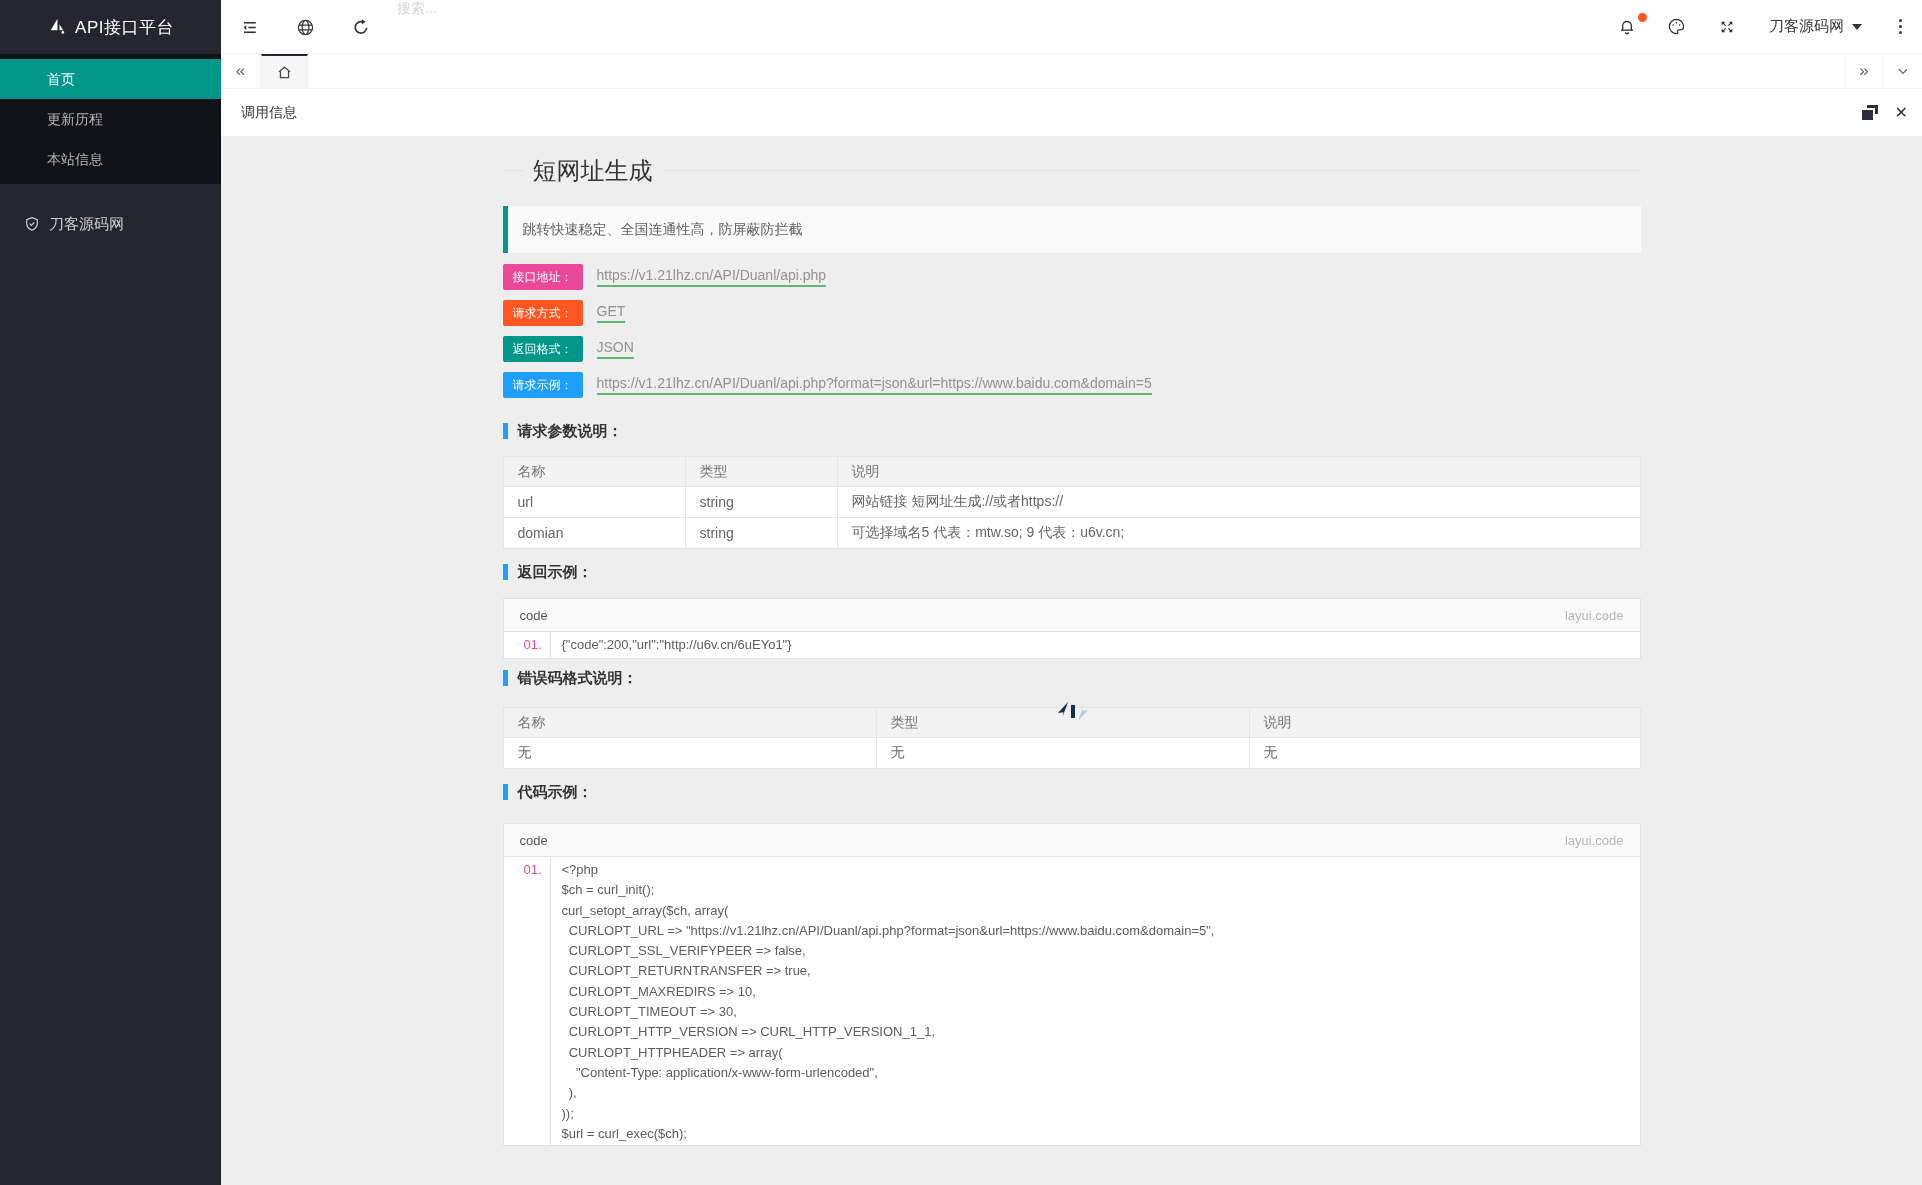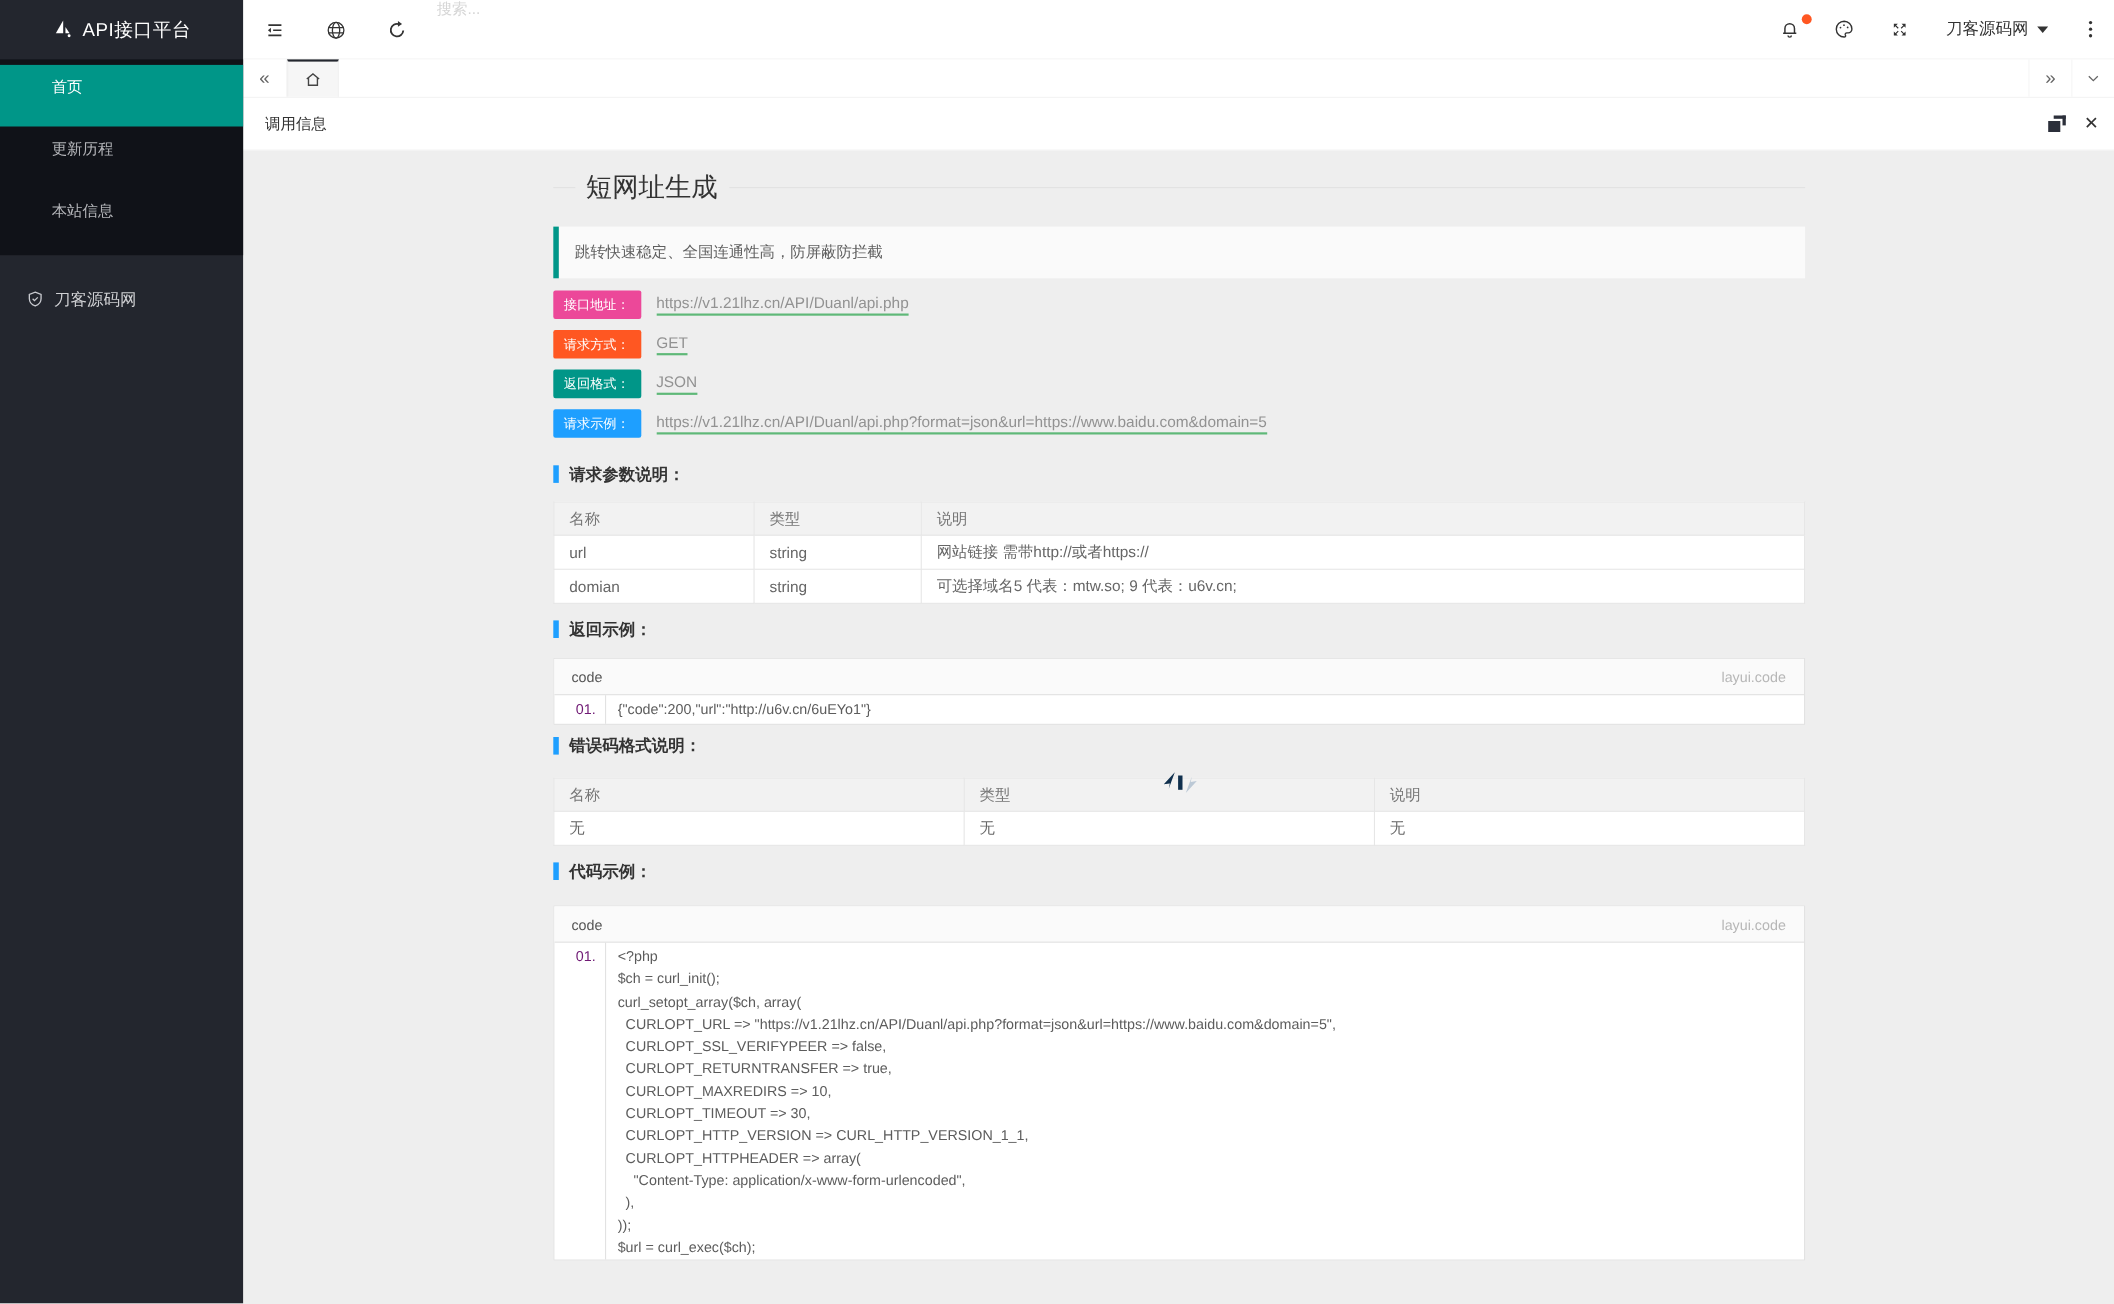--- a/index.html
+++ b/index.html
@@ -7,21 +7,21 @@
   body { font-family:"Liberation Sans","DejaVu Sans",sans-serif; background:#eeeeee; position:relative; font-size:14px; color:#333; }
 
   
   .sidebar { position:absolute; left:0; top:0; width:221px; height:100%; background:#23262E; z-index:5; }
   .logo { height:54px; display:flex; align-items:center; justify-content:center; gap:8px; color:#fff; font-size:17px; letter-spacing:.5px; }
   .nav-group { position:relative; height:47px; display:flex; align-items:center; padding-left:24px; color:#fff; font-size:15px; cursor:pointer; }
   .nav-group::before { content:""; position:absolute; left:0; top:0; width:5px; height:100%; background:#009688; }
   .nav-group .nav-label { margin-left:9px; }
   .caret-up { position:absolute; right:18px; width:0; height:0; border-left:5px solid transparent; border-right:5px solid transparent; border-bottom:6px solid #fff; }
   .submenu { background:#101218; padding:5px 0; }
-  .submenu-item { height:56px; line-height:40px; padding-left:47px; color:#b5b6ba; font-size:14px; cursor:pointer; }
+  .submenu-item { height:40px; line-height:40px; padding-left:47px; color:#b5b6ba; font-size:14px; cursor:pointer; }
   .submenu-item.active { background:#009688; color:#fff; }
   .nav-bottom { margin-top:18px; height:44px; display:flex; align-items:center; padding-left:24px; color:#cfd0d3; font-size:15px; cursor:pointer; }
   .nav-bottom .nav-label { margin-left:9px; }
 
   
   .header { position:absolute; left:221px; top:0; right:0; height:54px; background:#fff; border-bottom:1px solid #f6f6f6; display:flex; align-items:flex-start; }
   .hbtn { width:56px; height:54px; display:flex; align-items:center; justify-content:center; cursor:pointer; position:relative; }
   .search-input { border:none; outline:none; font-size:14px; width:260px; margin-left:8px; color:#333; background:transparent; }
   .search-input::placeholder { color:#d6d6d6; }
   .header-right { margin-left:auto; display:flex; align-items:center; height:100%; }
@@ -73,21 +73,21 @@
   table.doc-table { border-collapse:collapse; width:100%; background:#fff; margin-top:15px; }
   table.doc-table th { background:#f2f2f2; font-weight:normal; text-align:left; height:30px; padding:0 14px; border:1px solid #e6e6e6; font-size:14px; color:#767676; }
   table.doc-table td { height:31px; padding:0 14px; border:1px solid #e6e6e6; font-size:14px; color:#666; }
   table.doc-table.err { margin-top:19px; }
 
   .code-block { border:1px solid #e2e2e2; background:#fff; margin-top:16px; }
   .code-block.example { margin-top:21px; }
   .code-head { height:33px; line-height:33px; background:#fafafa; border-bottom:1px solid #e2e2e2; padding:0 16px; display:flex; justify-content:space-between; font-size:13px; color:#555; }
   .code-brand { color:#b7b7b7; }
   .code-body { display:flex; align-items:stretch; }
-  .code-gutter { width:47px; flex:none; border-right:1px solid #e2e2e2; text-align:right; padding:1px 8px 0 0; color:#701a75; font-size:13px; line-height:24px; }
+  .code-gutter { width:47px; flex:none; border-right:1px solid #e2e2e2; text-align:right; padding:1px 8px 0 0; color:#ec4899; font-size:13px; line-height:24px; }
   .code-lines { flex:1; padding:1px 0 1px 11px; font-size:13px; color:#5c5c5c; line-height:24px; overflow:hidden; }
   .code-line { white-space:pre; }
   .code-block.example .code-gutter, .code-block.example .code-lines { line-height:20.3px; padding-top:3px; }
 
   .loading-cursor { position:absolute; left:50%; margin-left:-16px; top:562px; z-index:3; }
 
   svg { display:block; }
 </style>
 </head>
 <body>
@@ -292,21 +292,21 @@
           <th>名称</th>
           <th>类型</th>
           <th>说明</th>
         </tr>
       </thead>
       <tbody>
 
           <tr>
             <td>url</td>
             <td>string</td>
-            <td>网站链接 需带http://或者https://</td>
+            <td>网站链接 短网址生成://或者https://</td>
           </tr>
 
           <tr>
             <td>domian</td>
             <td>string</td>
             <td>可选择域名5 代表：mtw.so; 9 代表：u6v.cn;</td>
           </tr>
         </tbody>
     </table>
 

